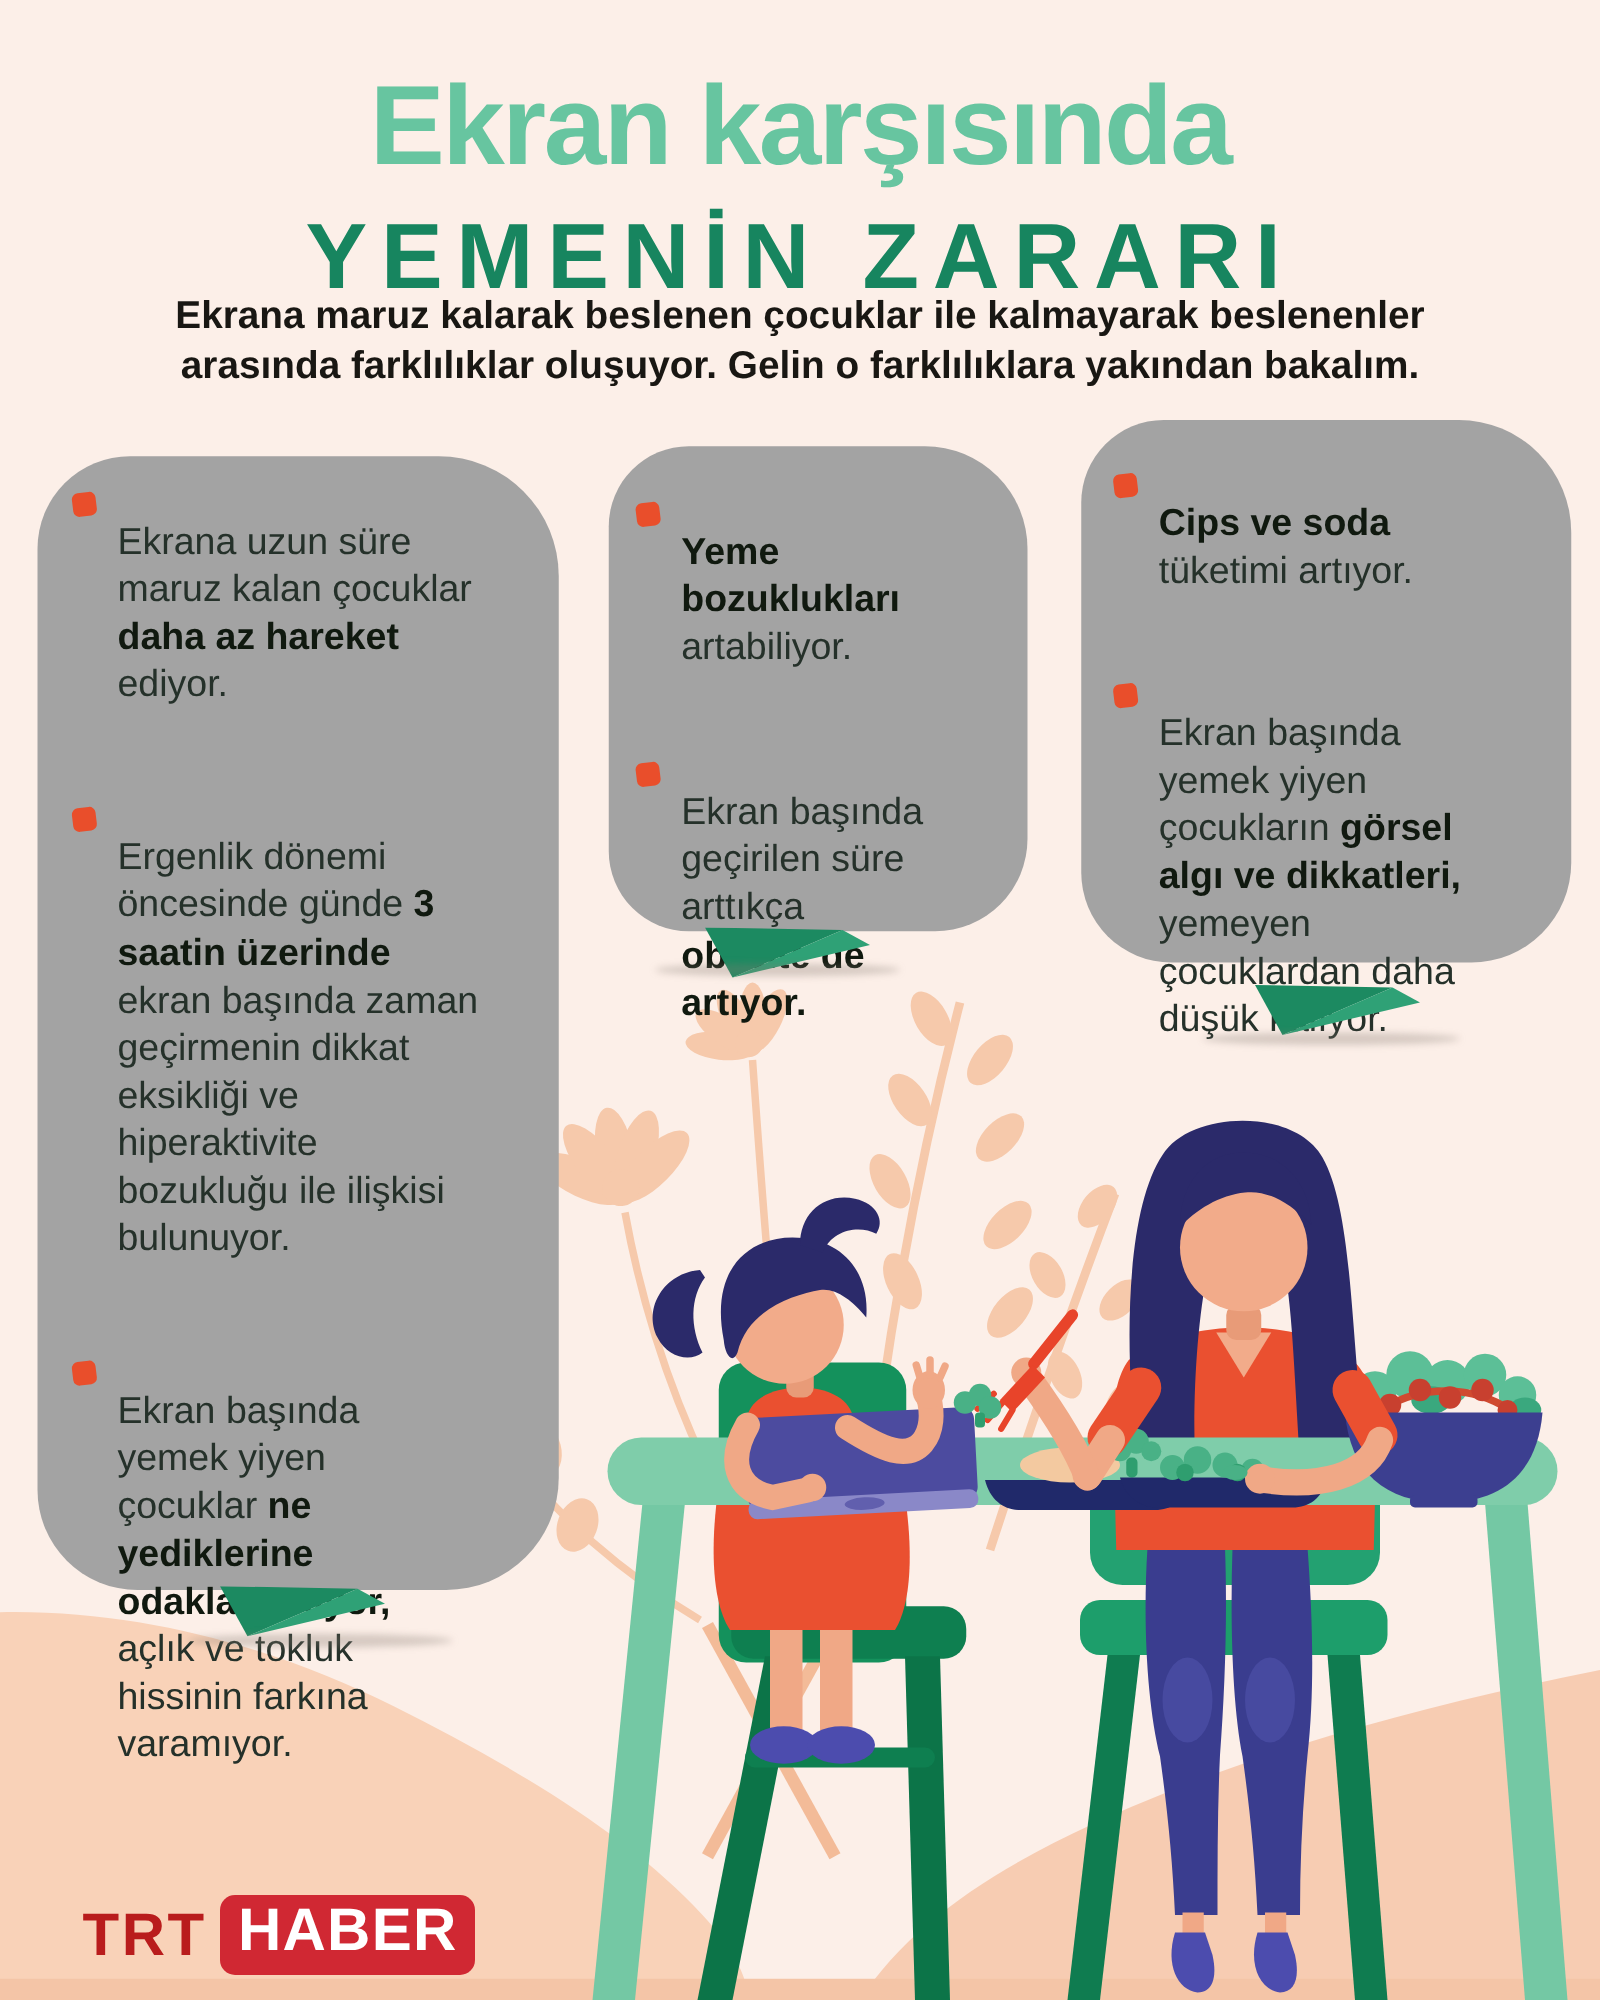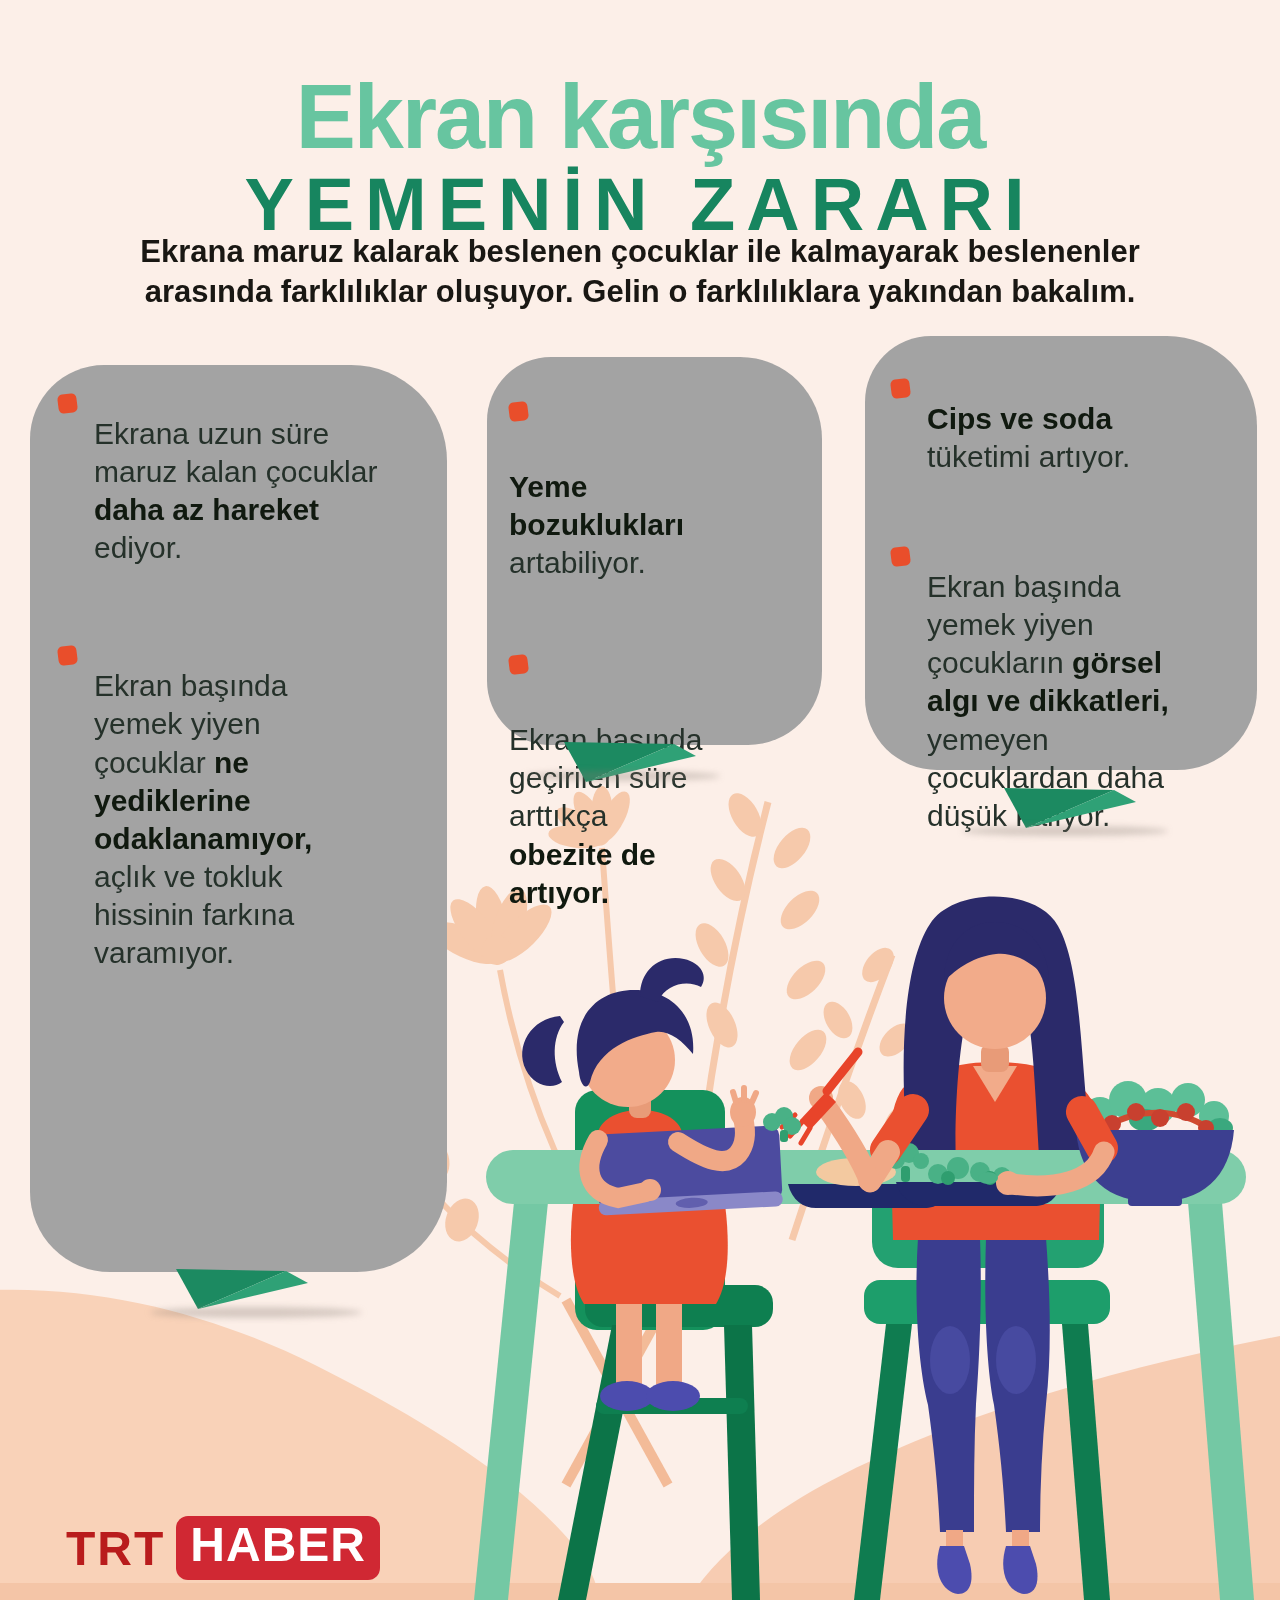--- a/index.html
+++ b/index.html
@@ -1,35 +1,35 @@
 <!DOCTYPE html>
 <html><head>
 <meta charset="utf-8">
 <style>
   html,body{margin:0;padding:0;background:#e9e2dc;}
   .canvas{position:relative;width:1280px;height:1600px;background:#fcefe8;overflow:hidden;
           font-family:"Liberation Sans", sans-serif;}
   
-  .title1{position:absolute;top:72px;left:0;width:100%;text-align:center;
+  .title1{position:absolute;top:56px;left:0;width:100%;text-align:center;
           font-size:90px;line-height:1;font-weight:700;color:#67c5a0;letter-spacing:-2px;}
   .title2{position:absolute;top:168px;left:0;width:100%;text-align:center;
           font-size:74px;line-height:1;font-weight:700;color:#17855f;letter-spacing:11px;}
   .subtitle{position:absolute;top:232px;left:0;width:100%;text-align:center;
           font-size:31px;font-weight:700;color:#191713;line-height:1.28;white-space:pre-line;}
   
   .bubble{position:absolute;background:#a3a3a3;box-sizing:border-box;}
   .b1{left:30px;top:365px;width:417px;height:907px;border-radius:74px 96px 90px 80px;
       padding:20px 26px 0 28px;}
   .b2{left:487px;top:357px;width:335px;height:388px;border-radius:64px 82px 74px 64px;
       padding:36px 22px 0 22px;}
   .b3{left:865px;top:336px;width:392px;height:434px;border-radius:66px 90px 80px 72px;
       padding:34px 26px 0 26px;}
   .item{display:flex;gap:17px;}
   .b1 .item{margin-bottom:40px;}
-  .b2 .item{margin-bottom:34px;flex-direction:column;}
+  .b2 .item{margin-bottom:34px;}
   .b3 .item{margin-bottom:32px;}
   .sq{width:19px;height:19px;background:#e94e2b;border-radius:5px;
       transform:rotate(-7deg);flex:0 0 auto;margin-top:9px;}
   .itxt{font-size:30px;line-height:1.27;color:#25312a;white-space:pre-line;}
   .itxt strong{font-weight:700;color:#10190f;}
   
   .tail{position:absolute;width:150px;height:44px;}
   .t1{left:168px;top:1269px;}
   .t2{left:556px;top:742px;}
   .t3{left:996px;top:788px;}
@@ -232,20 +232,32 @@
   <div class="bubble b1">
     <div class="item">
       <span class="sq"></span>
       <p class="itxt"><span>Ekrana uzun süre
 maruz kalan çocuklar
 </span><strong>daha az hareket</strong><span>
 ediyor.</span></p>
     </div>
     <div class="item">
       <span class="sq"></span>
+      <p class="itxt"><span>Ergenlik dönemi
+öncesinde günde </span><strong>3
+saatin üzerinde</strong><span>
+ekran başında zaman
+geçirmenin dikkat
+eksikliği ve
+hiperaktivite
+bozukluğu ile ilişkisi
+bulunuyor.</span></p>
+    </div>
+    <div class="item">
+      <span class="sq"></span>
       <p class="itxt"><span>Ekran başında
 yemek yiyen
 çocuklar </span><strong>ne
 yediklerine
 odaklanamıyor,</strong><span>
 açlık ve tokluk
 hissinin farkına
 varamıyor.</span></p>
     </div>
   </div>

